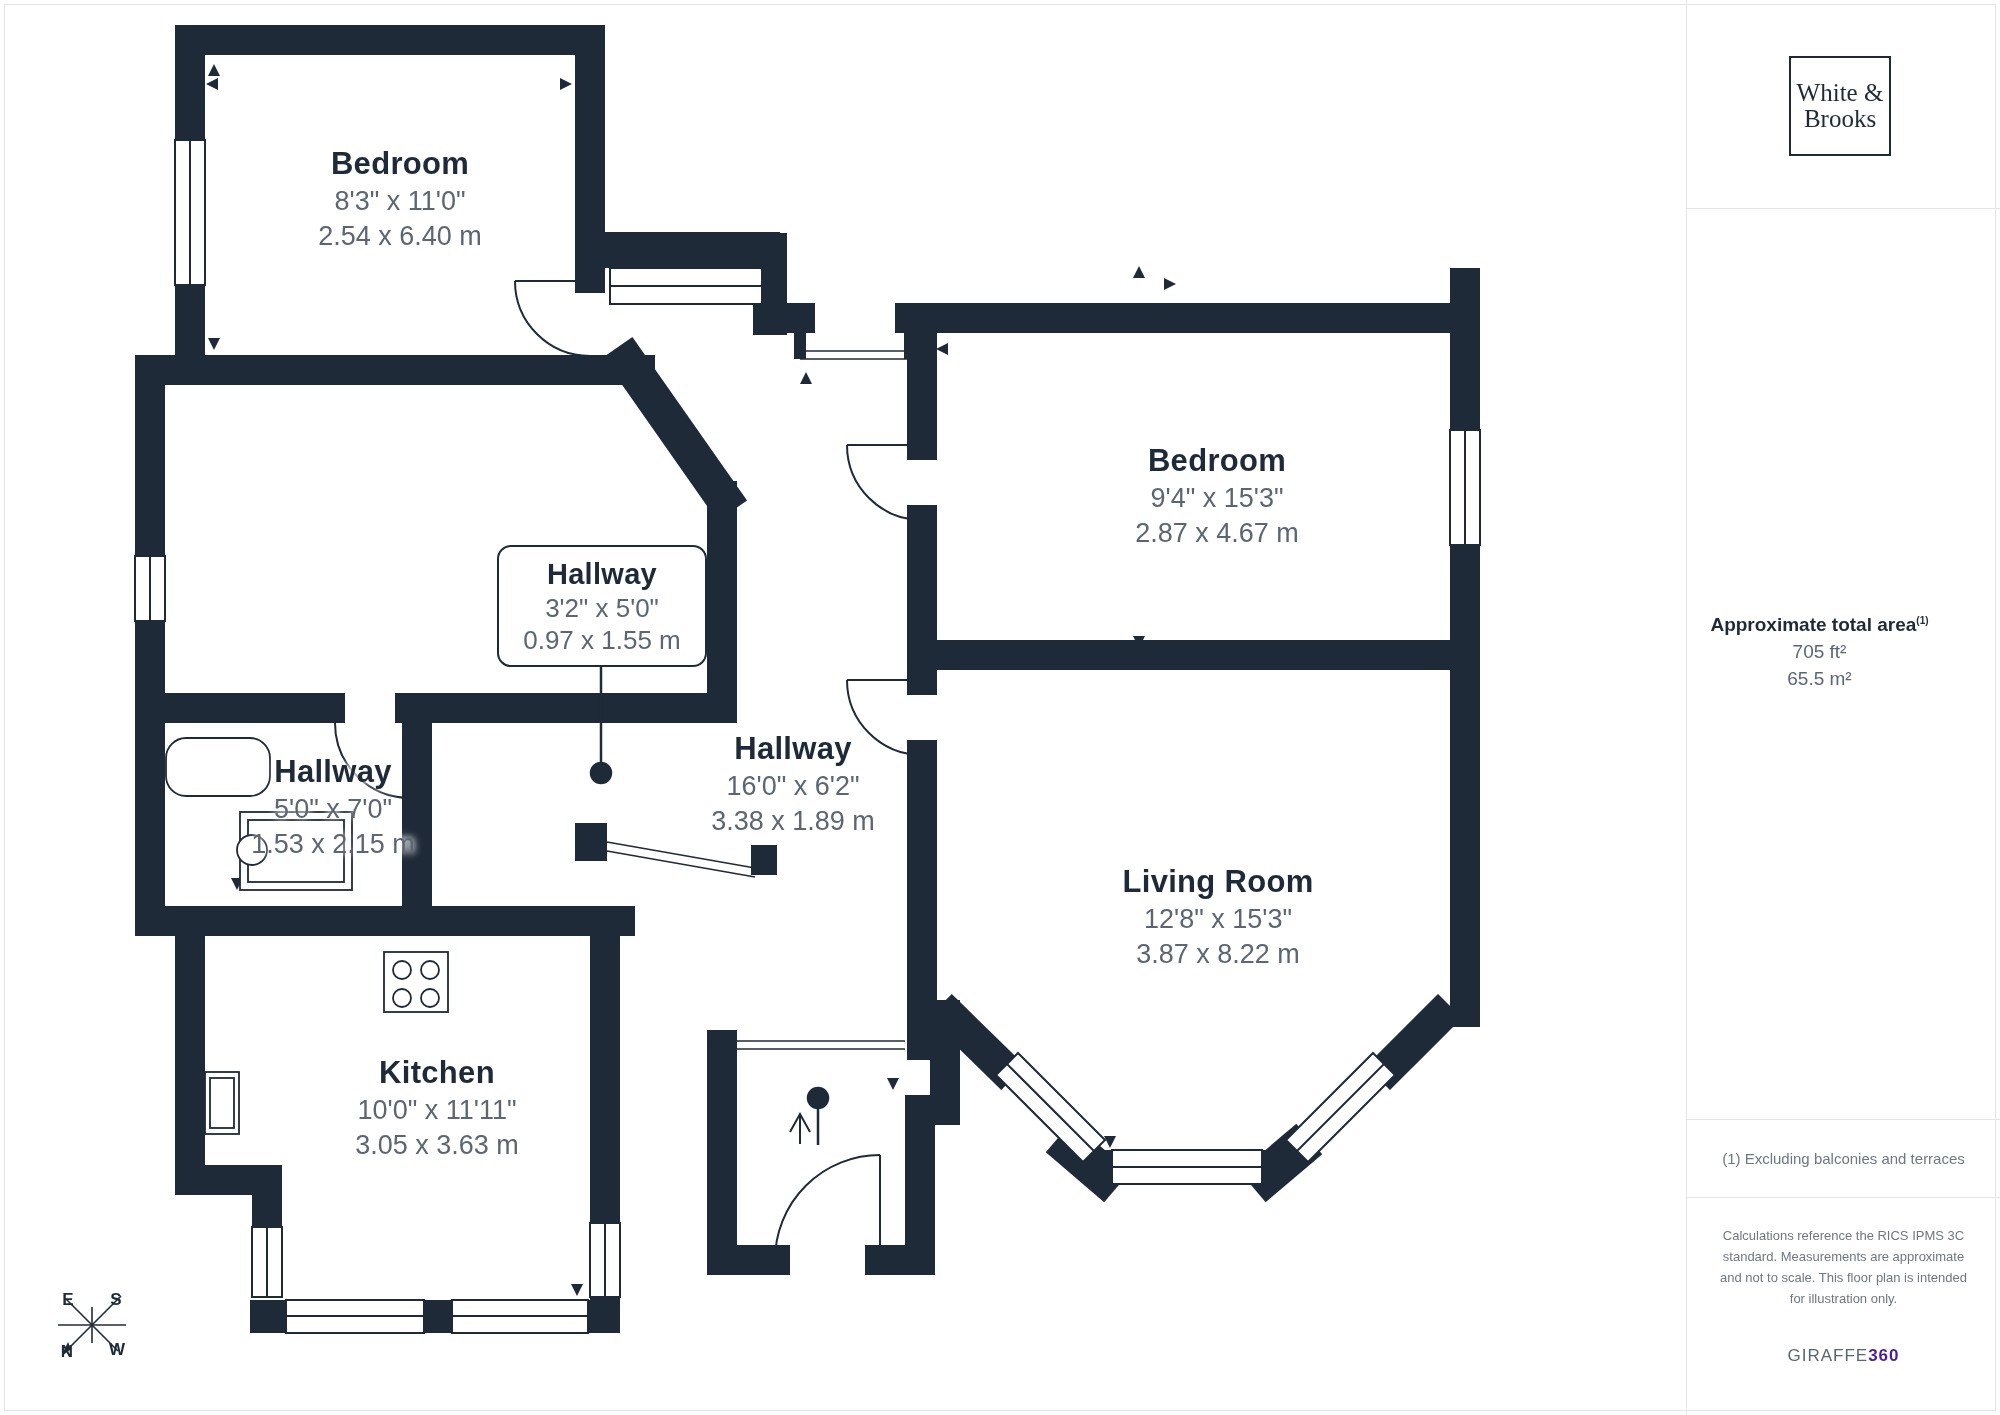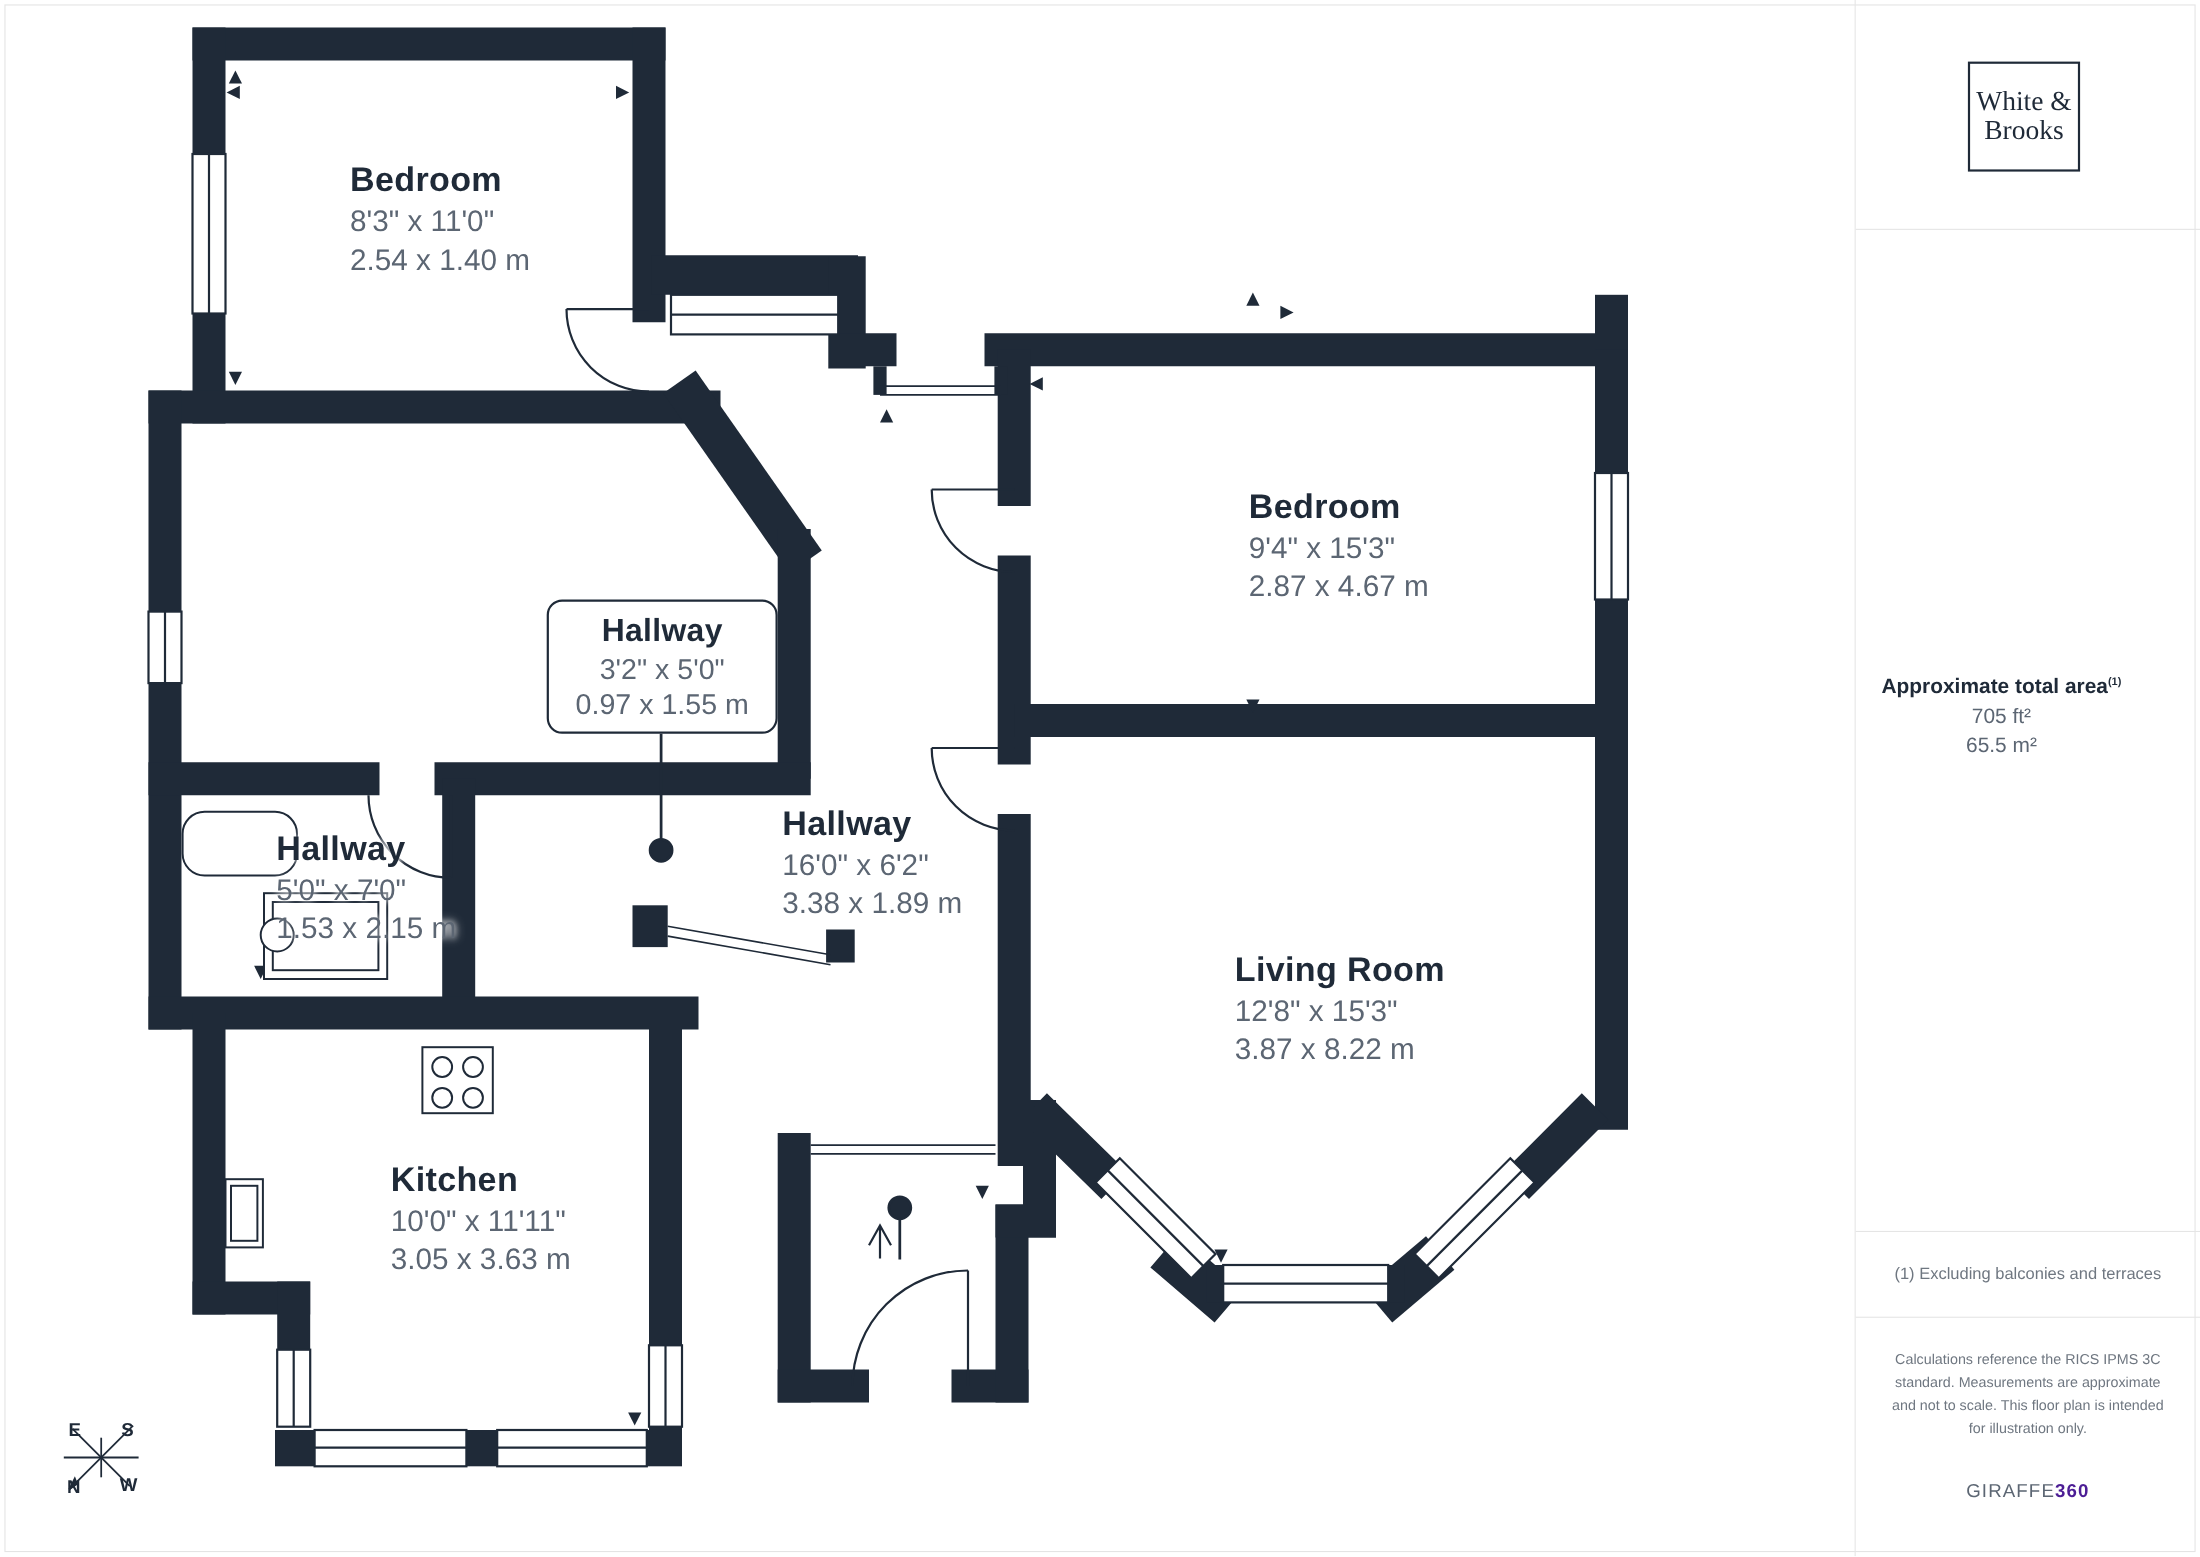--- a/index.html
+++ b/index.html
@@ -2,21 +2,21 @@
 <html><head>
 <meta charset="utf-8">
 <style>
   html,body{margin:0;padding:0;background:#ffffff;}
   #page{position:relative;width:2000px;height:1415px;background:#fff;overflow:hidden;
         font-family:"Liberation Sans", sans-serif;color:#1f2a38;}
   #page-border{position:absolute;left:4px;top:4px;right:4px;bottom:4px;
         border:1px solid #e4e4e4;pointer-events:none;}
   #plan{position:absolute;left:0;top:0;}
 
-  .room-label{position:absolute;transform:translateX(-50%);
+  .room-label{position:absolute;text-align:center;transform:translateX(-50%);
         text-shadow:0 0 6px #fff,0 0 10px #fff;}
   .rn{font-size:31px;font-weight:700;color:#1f2a38;line-height:40px;letter-spacing:.3px;}
   .rd{font-size:27px;color:#5c6673;line-height:35px;}
 
   .callout{position:absolute;background:#fff;border:2px solid #1f2a38;border-radius:14px;
         display:flex;flex-direction:column;align-items:center;justify-content:center;
         text-align:center;box-sizing:border-box;}
   .callout .rn{font-size:29px;line-height:36px;}
   .callout .rd{font-size:26px;line-height:32px;}
 
@@ -178,21 +178,21 @@
       <line x1="92" y1="1307" x2="92" y2="1343"></line>
       <line x1="121" y1="1296" x2="63" y2="1354"></line>
       <line x1="66" y1="1299" x2="118" y2="1351"></line>
       <polygon points="63,1354 70,1349 68,1344"></polygon>
     </g>
   </svg>
 
   <div class="room-label" style="left:400px;top:144px">
     <div class="rn">Bedroom</div>
     <div class="rd">8'3" x 11'0"</div>
-    <div class="rd">2.54 x 1.40 m</div>
+    <div class="rd">2.54 x 6.40 m</div>
   </div>
 
   <div class="room-label" style="left:1217px;top:441px">
     <div class="rn">Bedroom</div>
     <div class="rd">9'4" x 15'3"</div>
     <div class="rd">2.87 x 4.67 m</div>
   </div>
 
   <div class="callout" style="left:497px;top:545px;width:210px;height:122px">
     <div class="rn">Hallway</div>

